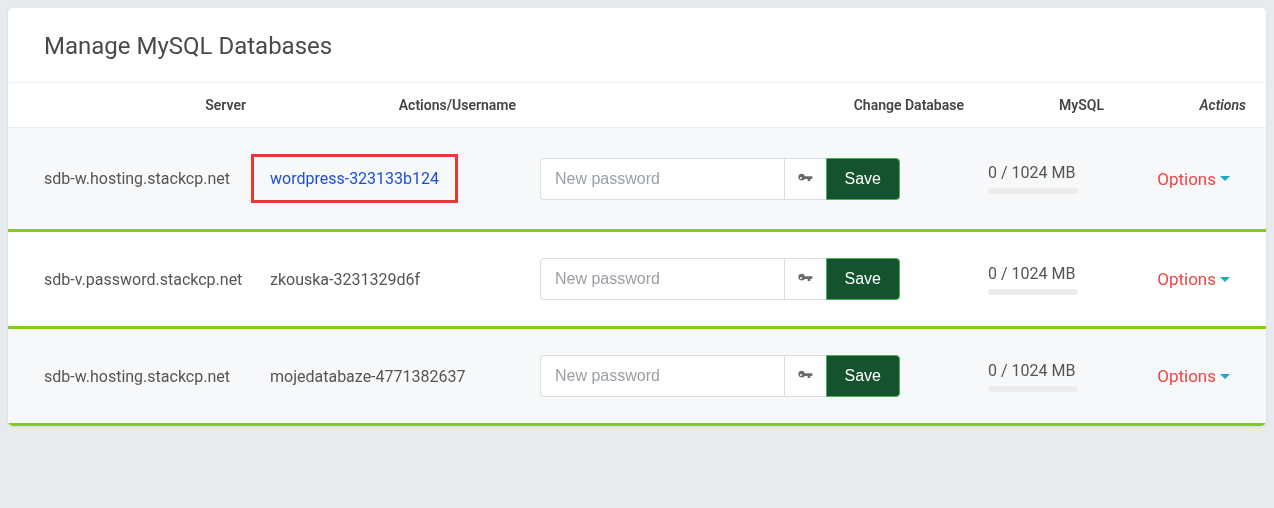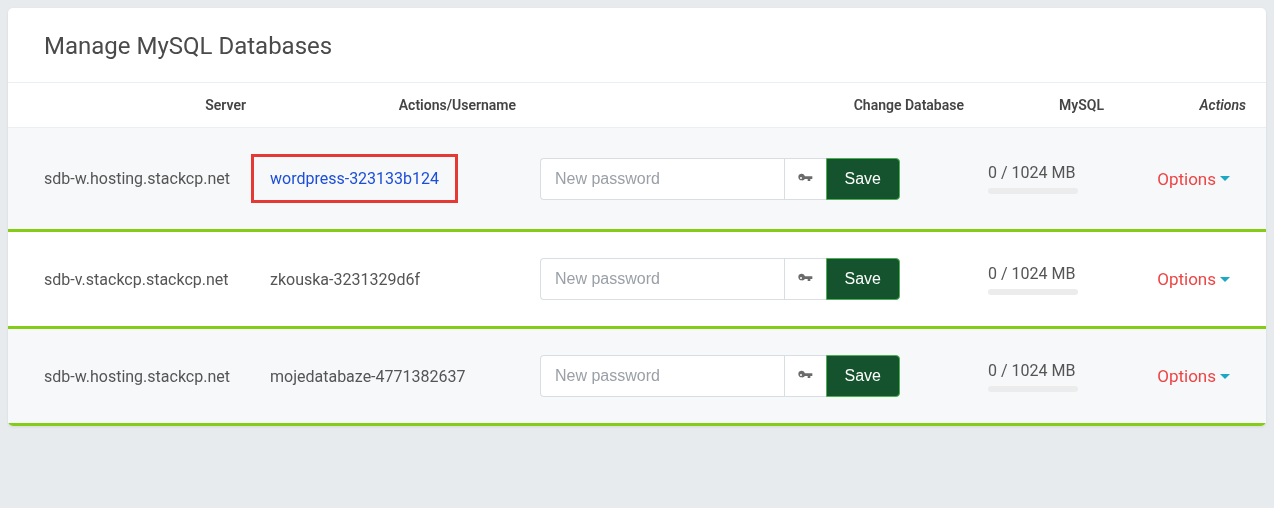--- a/index.html
+++ b/index.html
@@ -177,21 +177,21 @@
         </td>
         <td>
           <span class="options-link">
             <span>Options</span>
             <span class="caret-down"></span>
           </span>
         </td>
       </tr>
 
       <tr>
-        <td>sdb-v.stackcp.stackcp.net</td>
+        <td>sdb-v.password.stackcp.net</td>
         <td>zkouska-3231329d6f</td>
         <td>
           <div class="pw-group">
             <input class="pw-input" type="text" placeholder="New password" style="">
             <button class="key-btn">
               <svg width="16" height="16" viewBox="0 0 24 24" fill="currentColor">
                   <path d="M7 14a5 5 0 1 1 4.9-6H23v4h-3v3h-4v-3h-4.1A5 5 0 0 1 7 14zm-1-5a1.5 1.5 0 1 0 0 3 1.5 1.5 0 0 0 0-3z"></path>
                 </svg>
             </button>
             <button class="save-btn">Save</button>

